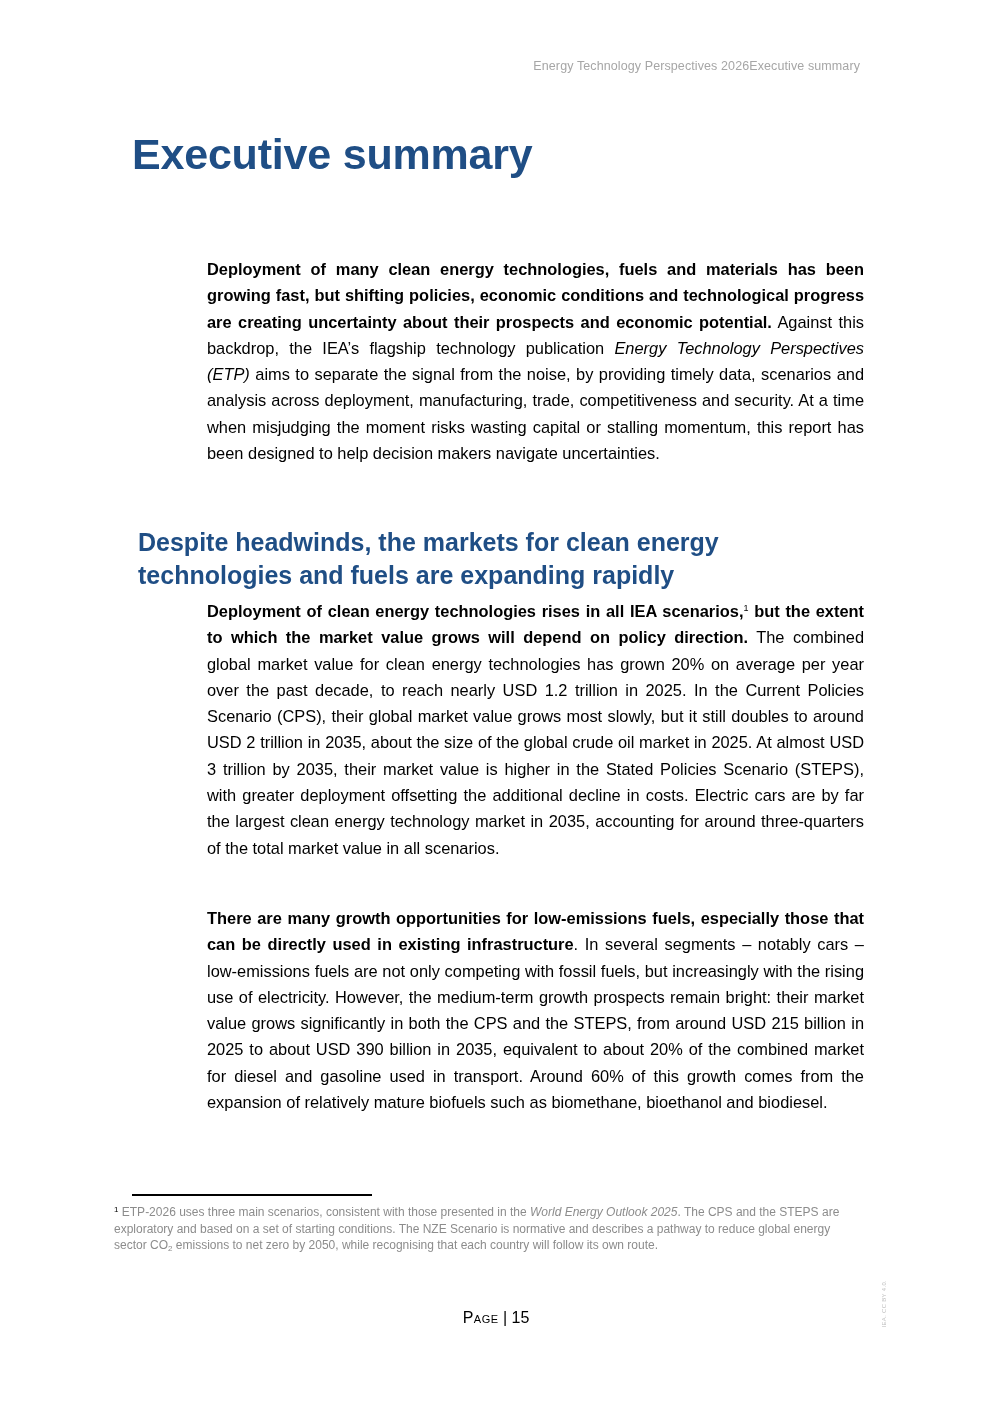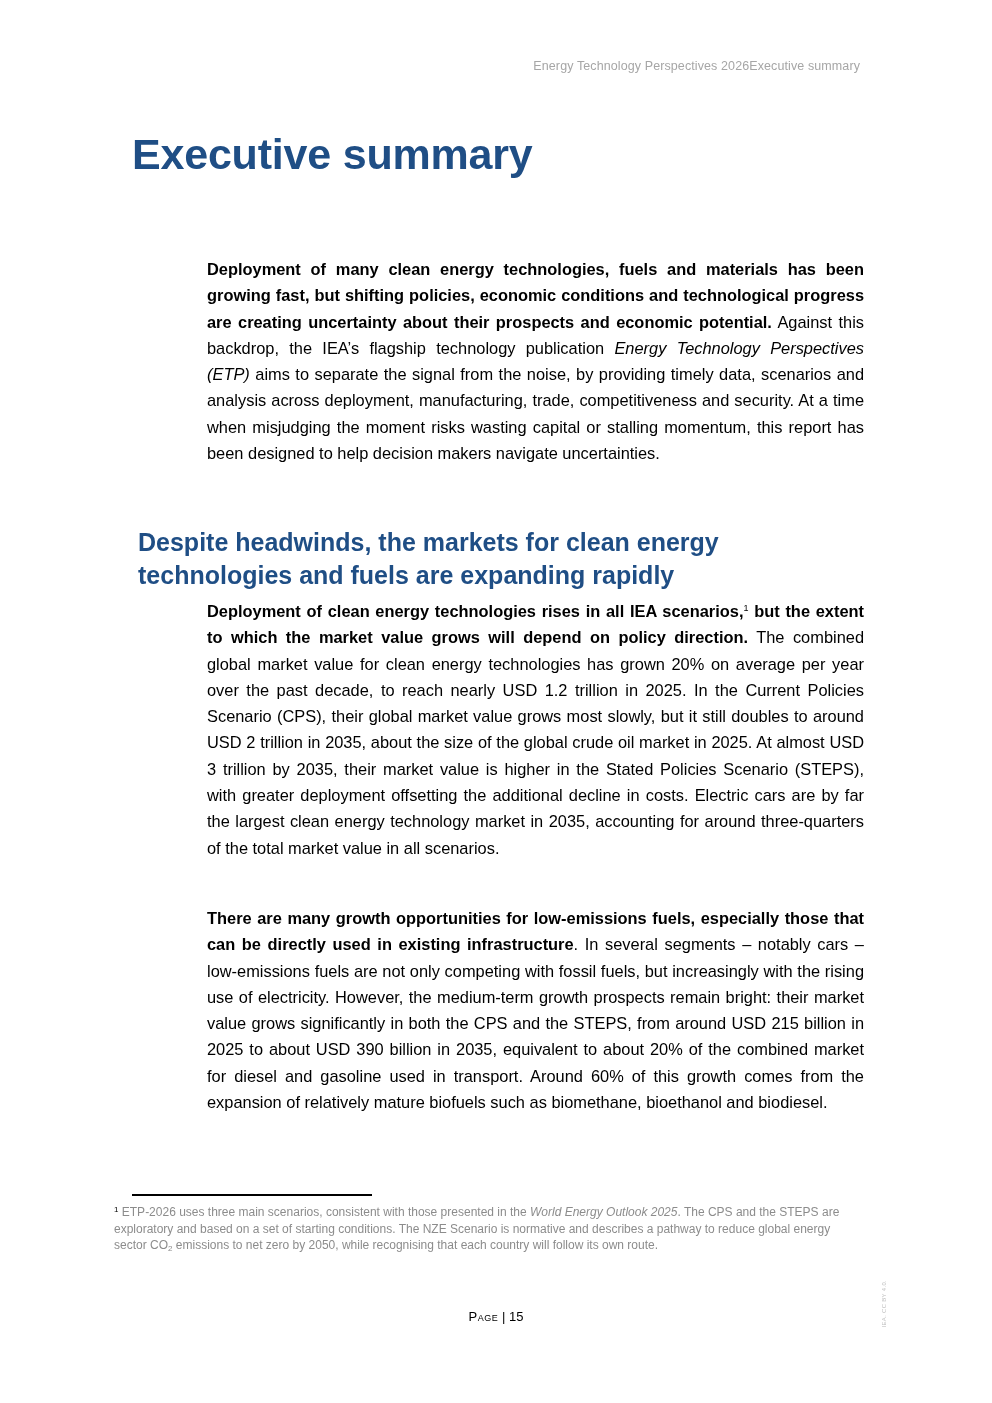--- a/index.html
+++ b/index.html
@@ -31,21 +31,21 @@
     position: absolute; top: 1194px; left: 132px; width: 240px; height: 2px; background: #000;
   }
   .footnote {
     position: absolute; top: 1204px; left: 114px; width: 728px; margin: 0;
     font-size: 12px; line-height: 16.5px; color: #8c8c8c;
   }
   .footnote sup { font-size: 8px; vertical-align: 4px; line-height: 0; color: #000; }
   .footnote sub { font-size: 8px; vertical-align: -2px; line-height: 0; }
   .page-number {
     position: absolute; top: 1309px; left: 0; width: 992px; text-align: center;
-    font-size: 13px; color: #000;
+    font-size: 16px; color: #000;
   }
   .page-number .smallcaps { font-variant: small-caps; letter-spacing: 0.5px; }
   .license {
     position: absolute; top: 1280px; left: 881px;
     writing-mode: vertical-rl; transform: rotate(180deg);
     font-size: 6px; color: #bfbfbf; letter-spacing: 0.3px;
   }
 </style>
 </head>
 <body>

